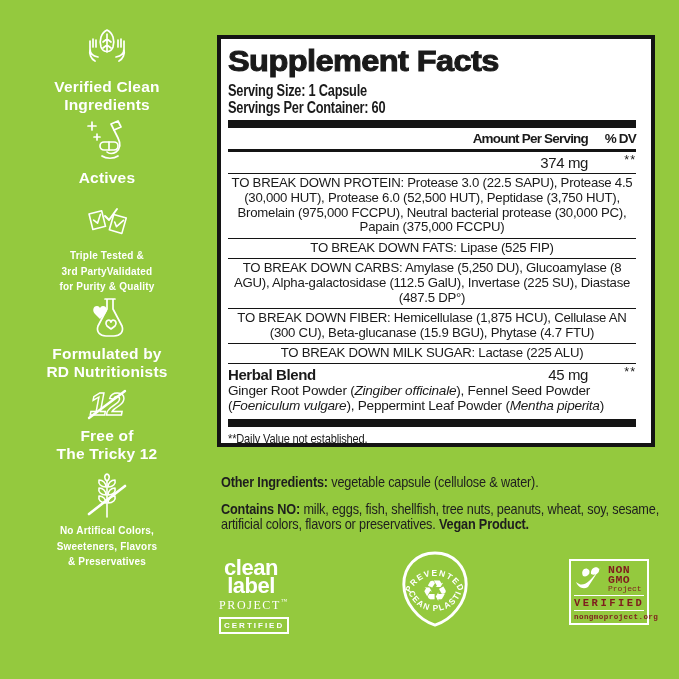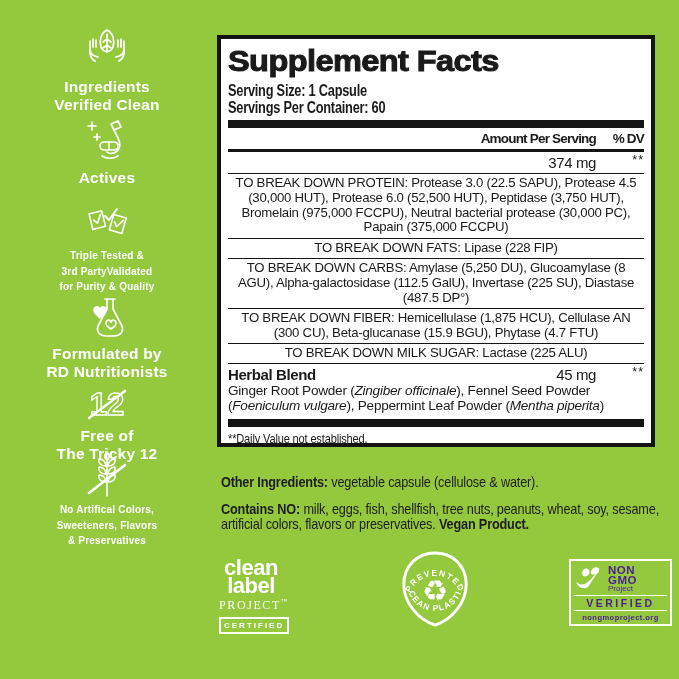--- a/index.html
+++ b/index.html
@@ -1,35 +1,35 @@
 <!DOCTYPE html>
 <html><head>
 <meta charset="utf-8">
 <style>
   html,body{margin:0;padding:0;}
   body{width:679px;height:679px;font-family:"Liberation Sans",sans-serif;}
   .stage{position:relative;width:679px;height:679px;background:#94C93E;overflow:hidden;}
 
   
   .benefit{position:absolute;left:0;width:214px;text-align:center;color:#fff;}
-  .benefit .iconbox{display:flex;justify-content:center;align-items:flex-start;}
+  .benefit .iconbox{display:flex;justify-content:center;align-items:flex-start;font-style:italic;}
   .caption{font-weight:bold;letter-spacing:.2px;}
   .cap2{font-size:15.5px;line-height:18px;}
   .cap3{font-size:10px;line-height:15.6px;}
   .b1{top:27px}.b1 .iconbox{height:38px;margin-bottom:13px}
   .b2{top:118px}.b2 .iconbox{height:44px;margin-bottom:7px}
   .b3{top:207px}.b3 .iconbox{height:37px;margin-bottom:4px}
   .b4{top:296px}.b4 .iconbox{height:42px;margin-bottom:7px}
   .b5{top:387px}.b5 .iconbox{height:34px;margin-bottom:6px}
-  .b6{top:452px}.b6 .iconbox{height:46px;margin-bottom:4px}
+  .b6{top:473px}.b6 .iconbox{height:46px;margin-bottom:4px}
   .benefit svg{display:block}
 
   
   .panel{position:absolute;left:217px;top:35px;width:438px;height:412px;box-sizing:border-box;
-         background:#fff;border:4px solid #141414;padding:5px 7px 0 7px;overflow:hidden;color:#1a1a1a;}
+         background:#fff;border:4px solid #141414;padding:5px 15px 0 7px;overflow:hidden;color:#1a1a1a;}
   .sf-title{font-size:29px;font-weight:bold;letter-spacing:-.5px;margin:1px 0 5px 0;
             transform:scaleX(1.12);transform-origin:left;white-space:nowrap;
             -webkit-text-stroke:1px #1a1a1a;}
   .serving{font-size:16px;font-weight:bold;line-height:16.5px;letter-spacing:-.3px;
            transform:scaleX(.8);transform-origin:left;white-space:nowrap;}
   .bar{height:8px;background:#141414;}
   .bar-top{margin-top:4px;}
   .colhead{display:flex;align-items:baseline;font-weight:bold;font-size:13.5px;
            letter-spacing:-.8px;padding:3px 0 3px 0;}
   .colhead .amt-h{margin-left:auto;}
@@ -54,21 +54,21 @@
   .greentext b{letter-spacing:-.2px;}
 
   
   .clp{position:absolute;left:219px;top:559px;width:64px;color:#fff;text-align:center;}
   .clp-word{font-size:22px;font-weight:bold;line-height:18px;letter-spacing:-.5px;}
   .clp-project{font-family:"Liberation Serif",serif;font-size:12px;letter-spacing:1.6px;margin-top:3px;white-space:nowrap;}
   .clp-tm{font-size:6px;vertical-align:top;}
   .clp-cert{display:inline-block;border:2px solid #fff;font-size:8px;font-weight:bold;
             letter-spacing:2px;padding:2px 3px;margin-top:4px;}
   .ocean{position:absolute;left:396px;top:549px;}
-  .ngp{position:absolute;left:569px;top:559px;width:103px;box-sizing:border-box;color:#4c1d95;}
+  .ngp{position:absolute;left:569px;top:559px;width:80px;box-sizing:border-box;color:#7f1d1d;font-family:Liberation Mono, monospace;}
   .ngp-box{border:2.5px solid #fff;padding:2px 3px 1px 3px;}
   .ngp-row1{display:flex;align-items:center;gap:2px;}
   .ngp-names{line-height:9px;padding-top:2px;}
   .ngp-non,.ngp-gmo{font-size:11.5px;font-weight:bold;letter-spacing:.5px;line-height:10px;}
   .ngp-project{font-size:8px;line-height:8px;}
   .ngp-verified{border-top:1.6px solid #fff;margin-top:2px;text-align:center;
                 font-size:10.5px;font-weight:bold;letter-spacing:2.5px;padding:1px 0;}
   .ngp-url{border-top:1.6px solid #fff;text-align:center;font-size:7.6px;font-weight:bold;
            letter-spacing:.4px;padding:2px 0 1px 0;}
 </style>
@@ -80,22 +80,22 @@
   <div class="benefit b1">
     <div class="iconbox">
       <svg width="52" height="38" viewBox="0 0 52 38" fill="none" stroke="#fff" stroke-width="1.7" stroke-linecap="round" stroke-linejoin="round">
         <path d="M26 3 C32 6 34 13 32 20 C30 26 22 26 20 20 C18 13 20 6 26 3 Z"></path>
         <path d="M26 7 L26 25 M26 12 L22 15 M26 12 L30 15 M26 18 L22 21 M26 18 L30 21"></path>
         <path d="M14 34 C10 32 8 27 9 22 M9 22 L9 14 M12 20 L12 12 M15 20 L15 13 M9 22 C9 26 12 29 17 30"></path>
         <path d="M38 34 C42 32 44 27 43 22 M43 22 L43 14 M40 20 L40 12 M37 20 L37 13 M43 22 C43 26 40 29 35 30"></path>
       </svg>
     </div>
     <div class="caption cap2">
+      <div>Verified Clean</div>
       <div>Ingredients</div>
-      <div>Verified Clean</div>
     </div>
   </div>
 
   <div class="benefit b2">
     <div class="iconbox">
       <svg width="54" height="44" viewBox="0 0 54 44" fill="none" stroke="#fff" stroke-width="1.7" stroke-linecap="round" stroke-linejoin="round">
         <path d="M12 4 L12 12 M8 8 L16 8"></path>
         <path d="M17 16 L17 22 M14 19 L20 19"></path>
         <path d="M31 6 L38 3 L41 9 L34 12 Z"></path>
         <path d="M34 12 L38 20 C41 26 40 31 36 34 C33 36 29 36 27 34"></path>
@@ -184,21 +184,21 @@
       <span class="amt-h">Amount Per Serving</span>
       <span class="dv-h">% DV</span>
     </div>
     <div class="m-rule"></div>
 
     <div class="row blend">
       <span class="bamt">374 mg</span>
       <span class="bdv">**</span>
     </div>
     <div class="row detail">TO BREAK DOWN PROTEIN: Protease 3.0 (22.5 SAPU), Protease 4.5 (30,000 HUT), Protease 6.0 (52,500 HUT), Peptidase (3,750 HUT), Bromelain (975,000 FCCPU), Neutral bacterial protease (30,000 PC), Papain (375,000 FCCPU)</div>
-    <div class="row detail">TO BREAK DOWN FATS: Lipase (228 FIP)</div>
+    <div class="row detail">TO BREAK DOWN FATS: Lipase (525 FIP)</div>
     <div class="row detail">TO BREAK DOWN CARBS: Amylase (5,250 DU), Glucoamylase (8 AGU), Alpha-galactosidase (112.5 GalU), Invertase (225 SU), Diastase (487.5 DP°)</div>
     <div class="row detail">TO BREAK DOWN FIBER: Hemicellulase (1,875 HCU), Cellulase AN (300 CU), Beta-glucanase (15.9 BGU), Phytase (4.7 FTU)</div>
     <div class="row detail">TO BREAK DOWN MILK SUGAR: Lactase (225 ALU)</div>
 
     <div class="blend" style="padding-bottom:0;">
       <span class="bname">Herbal Blend</span>
       <span class="bamt">45 mg</span>
       <span class="bdv">**</span>
     </div>
     <div class="herbal"><span>Ginger Root Powder (</span><i>Zingiber officinale</i><span>), Fennel Seed Powder (</span><i>Foeniculum vulgare</i><span>), Peppermint Leaf Powder (</span><i>Mentha piperita</i><span>)</span></div>

